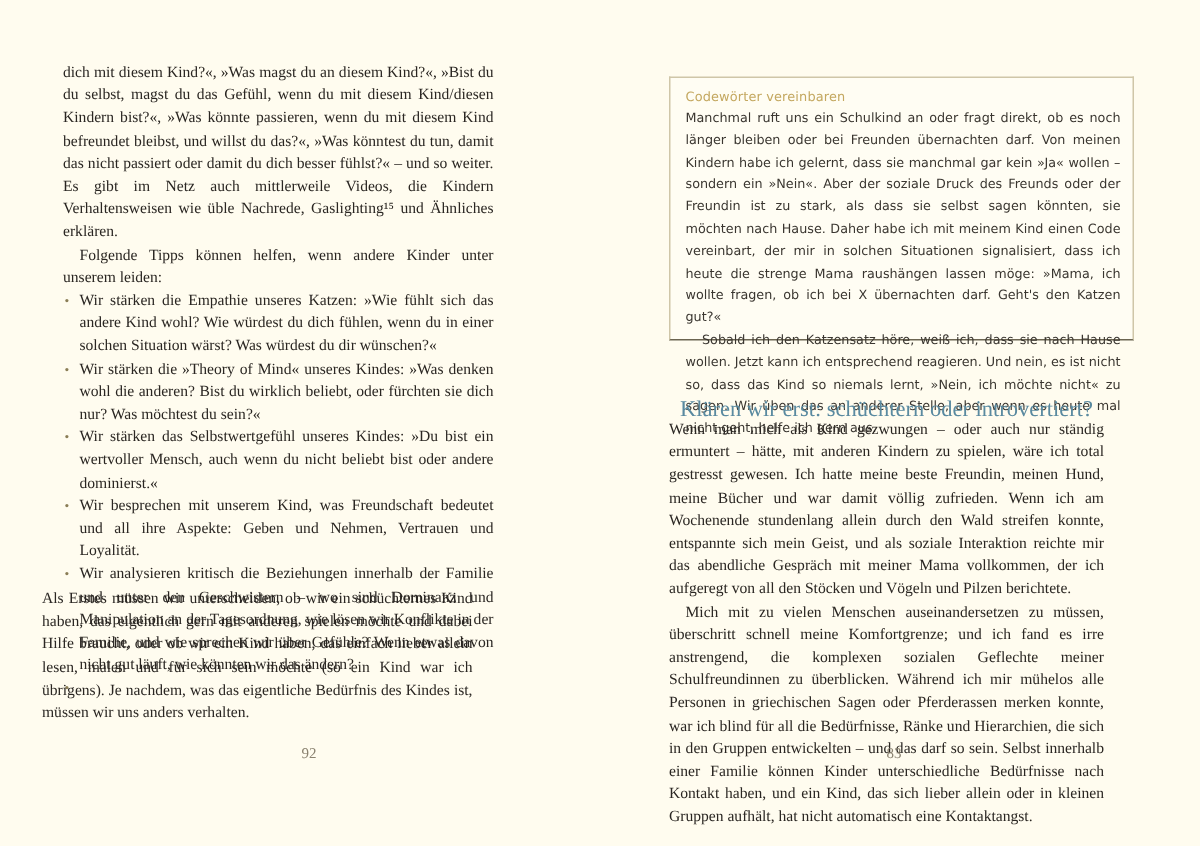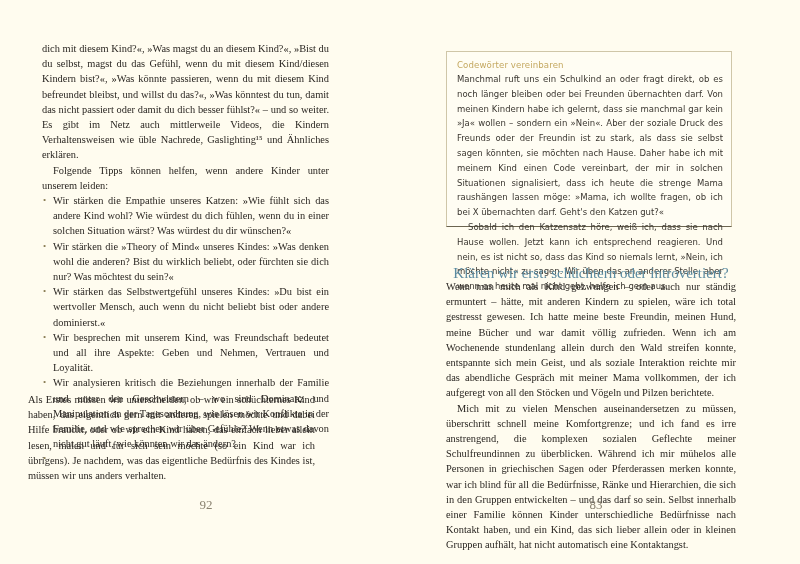--- a/index.html
+++ b/index.html
@@ -27,28 +27,28 @@
   ul.tips li { position: relative; padding-left: 11px; }
   ul.tips li .bullet {
     position: absolute; left: 1px; top: 0; color: #8a7d55; font-size: 9px;
   }
   .section-heading {
     position: absolute; left: 42px; width: 287px; top: 364px;
     text-align: center; font-size: 13.5px; color: #a38a4a; letter-spacing: 0.1px;
   }
   .left-body { left: 28px; top: 392px; width: 287px; }
   .page-number {
-    position: absolute; top: 497px; font-size: 13px; color: #8a8270;
+    position: absolute; top: 497px; font-size: 10px; color: #8a8270;
     width: 40px; text-align: center;
   }
   .pn-left { left: 186px; }
   .pn-right { left: 176px; }
 
   .box {
-    position: absolute; left: 46px; top: 51px; width: 286px; height: 176px;
+    position: absolute; left: 46px; top: 51px; width: 310px; height: 176px;
     border: 1px solid #cfc6a8; border-bottom: 1.5px solid #6b6450;
     background: #fffdf3;
     box-sizing: border-box;
     padding: 8px 8px 0 10px;
     font-family: "DejaVu Sans", "Liberation Sans", sans-serif;
     color: #3a3630;
   }
   .box-title {
     font-size: 8.6px; color: #c4a860; margin-bottom: 2px; letter-spacing: 0.1px;
   }

